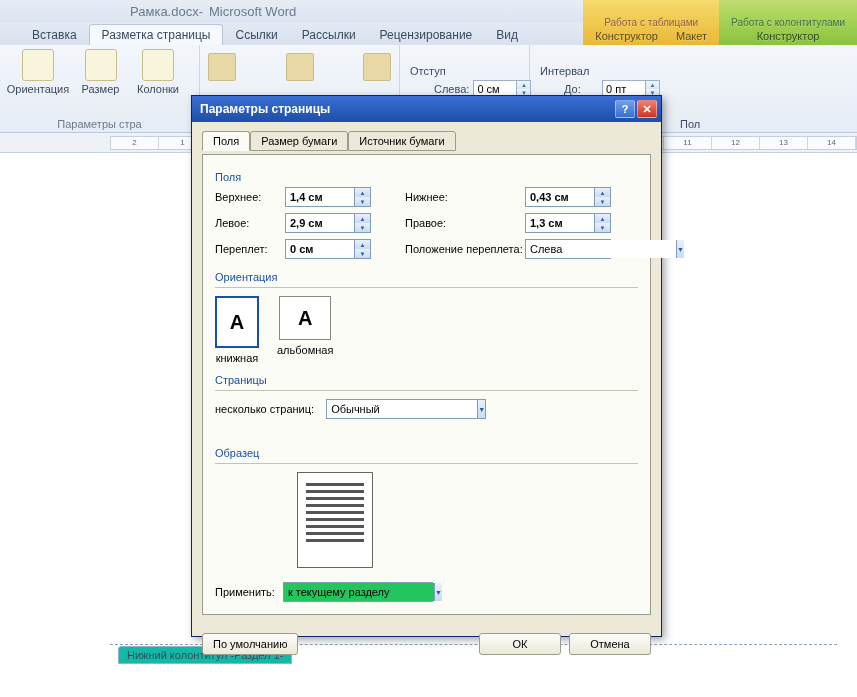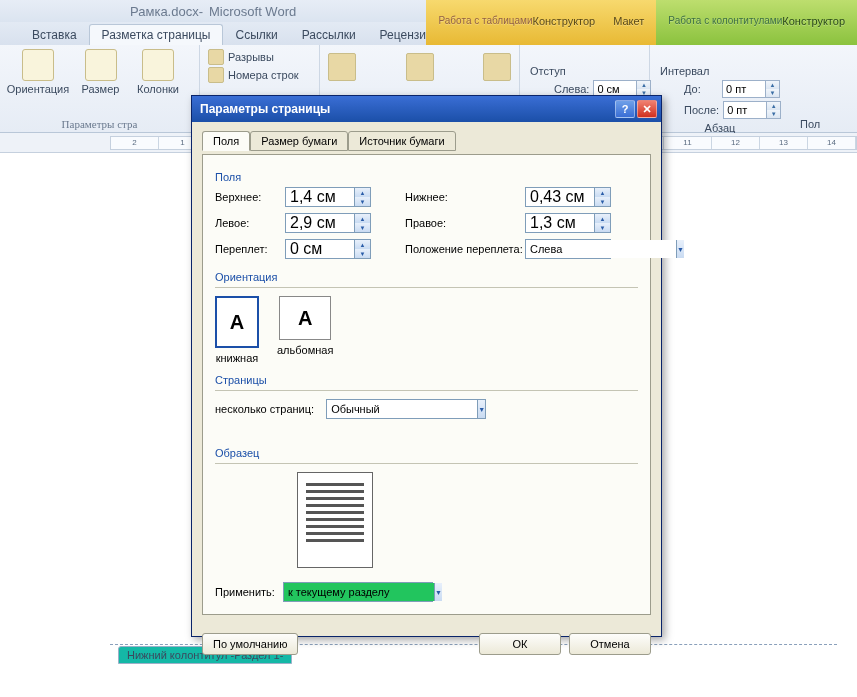--- a/index.html
+++ b/index.html
@@ -7,30 +7,30 @@
 
   
   .titlebar { height: 22px; background: linear-gradient(#e7edf6,#dbe4f0); display: flex; align-items: center; padding-left: 130px; font-size: 13px; color: #6b7a8f; }
   .titlebar .app { margin-left: 6px; }
 
   
   .ribbon-tabs { height: 23px; background: linear-gradient(#e3eaf4,#d8e1ee); display: flex; align-items: flex-end; font-size: 12px; color: #3b4a5f; }
   .ribbon-tabs .tab { padding: 3px 12px 3px 12px; cursor: default; }
   .ribbon-tabs .tab.active { background: #f5f8fc; border: 1px solid #b9c7d8; border-bottom: none; border-radius: 3px 3px 0 0; }
   .ribbon-tabs .spacer { flex: 1; }
-  .context-tab { height: 45px; display:flex; flex-direction:row; align-items:center; justify-content:flex-end; font-size:11px; color:#fff; padding: 0 12px 3px;}
+  .context-tab { height: 45px; display:flex; flex-direction:column; align-items:center; justify-content:flex-end; font-size:11px; color:#fff; padding: 0 12px 3px;}
   .context-tab.orange { background: linear-gradient(#f7d96e,#e8b934); color:#854; text-shadow:0 1px 0 #fff4; }
   .context-tab.green  { background: linear-gradient(#bdde6e,#8bc23e); color:#364; text-shadow:0 1px 0 #fff4; }
   .context-tab .title { font-size:10px; opacity:.9; margin-bottom:2px;}
   .context-area { position:absolute; top:0; right:0; display:flex; height:45px;}
 
   
   .ribbon { height: 88px; background: linear-gradient(#f3f6fb,#e6ecf5); border-bottom: 1px solid #b9c7d8; display:flex; font-size:11px; color:#3b4a5f; }
   .rgroup { border-right: 1px solid #cdd7e4; padding: 4px 8px 2px; display:flex; flex-direction:column; justify-content:space-between; }
-  .rgroup .label { text-align:center; font-size:11px; color:#6b7a8f;font-family:Liberation Serif, serif; }
+  .rgroup .label { text-align:center; font-size:11px; color:#6b7a8f; }
   .rgroup .items { display:flex; gap:10px; }
   .big-btn { display:flex; flex-direction:column; align-items:center; gap:2px; width:60px;}
   .big-btn .ico { width:32px; height:32px; background:#f9f4dc; border:1px solid #c9bd8a; border-radius:3px;}
   .small-stack { display:flex; flex-direction:column; gap:2px; font-size:11px; }
   .small-stack .row { display:flex; align-items:center; gap:4px; }
   .tiny-ico { width:16px; height:16px; background:#e8d8a5; border:1px solid #c9bd8a; border-radius:2px; }
 
   .indent-group { padding:20px 10px 2px; display:flex; flex-direction:column; gap:3px;}
   .indent-group .hdr { font-size:11px; color:#3b4a5f;}
   .spin-row { display:flex; align-items:center; gap:4px; font-size:11px;}
@@ -64,21 +64,21 @@
   .dlg-tabs .t { border:1px solid #9c9c8c; background:#ece9d8; padding:3px 10px; border-radius:3px 3px 0 0; position:relative; top:1px; cursor:default;}
   .dlg-tabs .t.active { background:#fcfcf7; border-bottom:1px solid #fcfcf7; z-index:2;}
   .dlg-panel { border:1px solid #9c9c8c; background:#fcfcf7; padding:10px 12px 12px; position:relative;}
 
   .section-title { color:#1b4fa8; font-size:11px; margin:6px 0 4px;}
   .fieldset-line { height:1px; border-top:1px solid #c4c4b4; margin-bottom:8px;}
 
   .fields-grid { display:grid; grid-template-columns: 70px 90px 30px 120px 90px; row-gap:6px; align-items:center;}
   .fields-grid .lbl { font-size:11px;}
   .num-spin { display:flex; border:1px solid #7f9db9; background:#fff; height:20px; width:86px;}
-  .num-spin input { border:none; width:68px; font-size:16px; padding:0 4px; outline:none;}
+  .num-spin input { border:none; width:68px; font-size:11px; padding:0 4px; outline:none;font-weight:bold;}
   .num-spin .ar { width:16px; display:flex; flex-direction:column; border-left:1px solid #7f9db9;}
   .num-spin .ar div { flex:1; background:linear-gradient(#e8f0fb,#c9dbf2); display:flex; align-items:center; justify-content:center; font-size:6px; color:#2a5ca8; cursor:default;}
   .combo { display:flex; border:1px solid #7f9db9; background:#fff; height:20px; width:86px;}
   .combo input { border:none; flex:1; font-size:11px; padding:0 4px; outline:none;}
   .combo .dd { width:16px; background:linear-gradient(#e8f0fb,#c9dbf2); border-left:1px solid #7f9db9; display:flex; align-items:center; justify-content:center; font-size:7px; color:#2a5ca8; cursor:default;}
 
   .orient-row { display:flex; gap:18px; margin-top:4px;}
   .orient { display:flex; flex-direction:column; align-items:center; gap:4px; cursor:default;}
   .orient .thumb { width:44px; height:52px; border:1px solid #888; background:#fff; display:flex; align-items:center; justify-content:center; font-size:20px; font-weight:bold;}
   .orient.selected .thumb { border:2px solid #1b4fa8;}
@@ -146,33 +146,20 @@
       <div class="big-btn" style="width:45px">
         <div class="ico"></div>
         <span>Размер</span>
       </div>
       <div class="big-btn" style="width:50px">
         <div class="ico"></div>
         <span>Колонки</span>
       </div>
     </div>
     <div class="label">Параметры стра</div>
-  </div>
-  <div class="rgroup" style="width:120px">
-    <div class="small-stack">
-      <div class="row">
-          <span class="tiny-ico"></span>
-          <span>Разрывы</span>
-        </div>
-      <div class="row">
-          <span class="tiny-ico"></span>
-          <span>Номера строк</span>
-        </div>
-    </div>
-    <div></div>
   </div>
   <div class="rgroup" style="width:200px; flex-direction:row; gap:20px; align-items:flex-start; padding-top:8px;">
     <div class="tiny-ico" style="width:28px;height:28px"></div>
     <div class="tiny-ico" style="width:28px;height:28px"></div>
     <div class="tiny-ico" style="width:28px;height:28px"></div>
   </div>
   <div class="indent-group" style="border-right:1px solid #cdd7e4; width:130px;">
     <div class="hdr">Отступ</div>
     <div class="spin-row">
       <span class="lab">Слева:</span>

